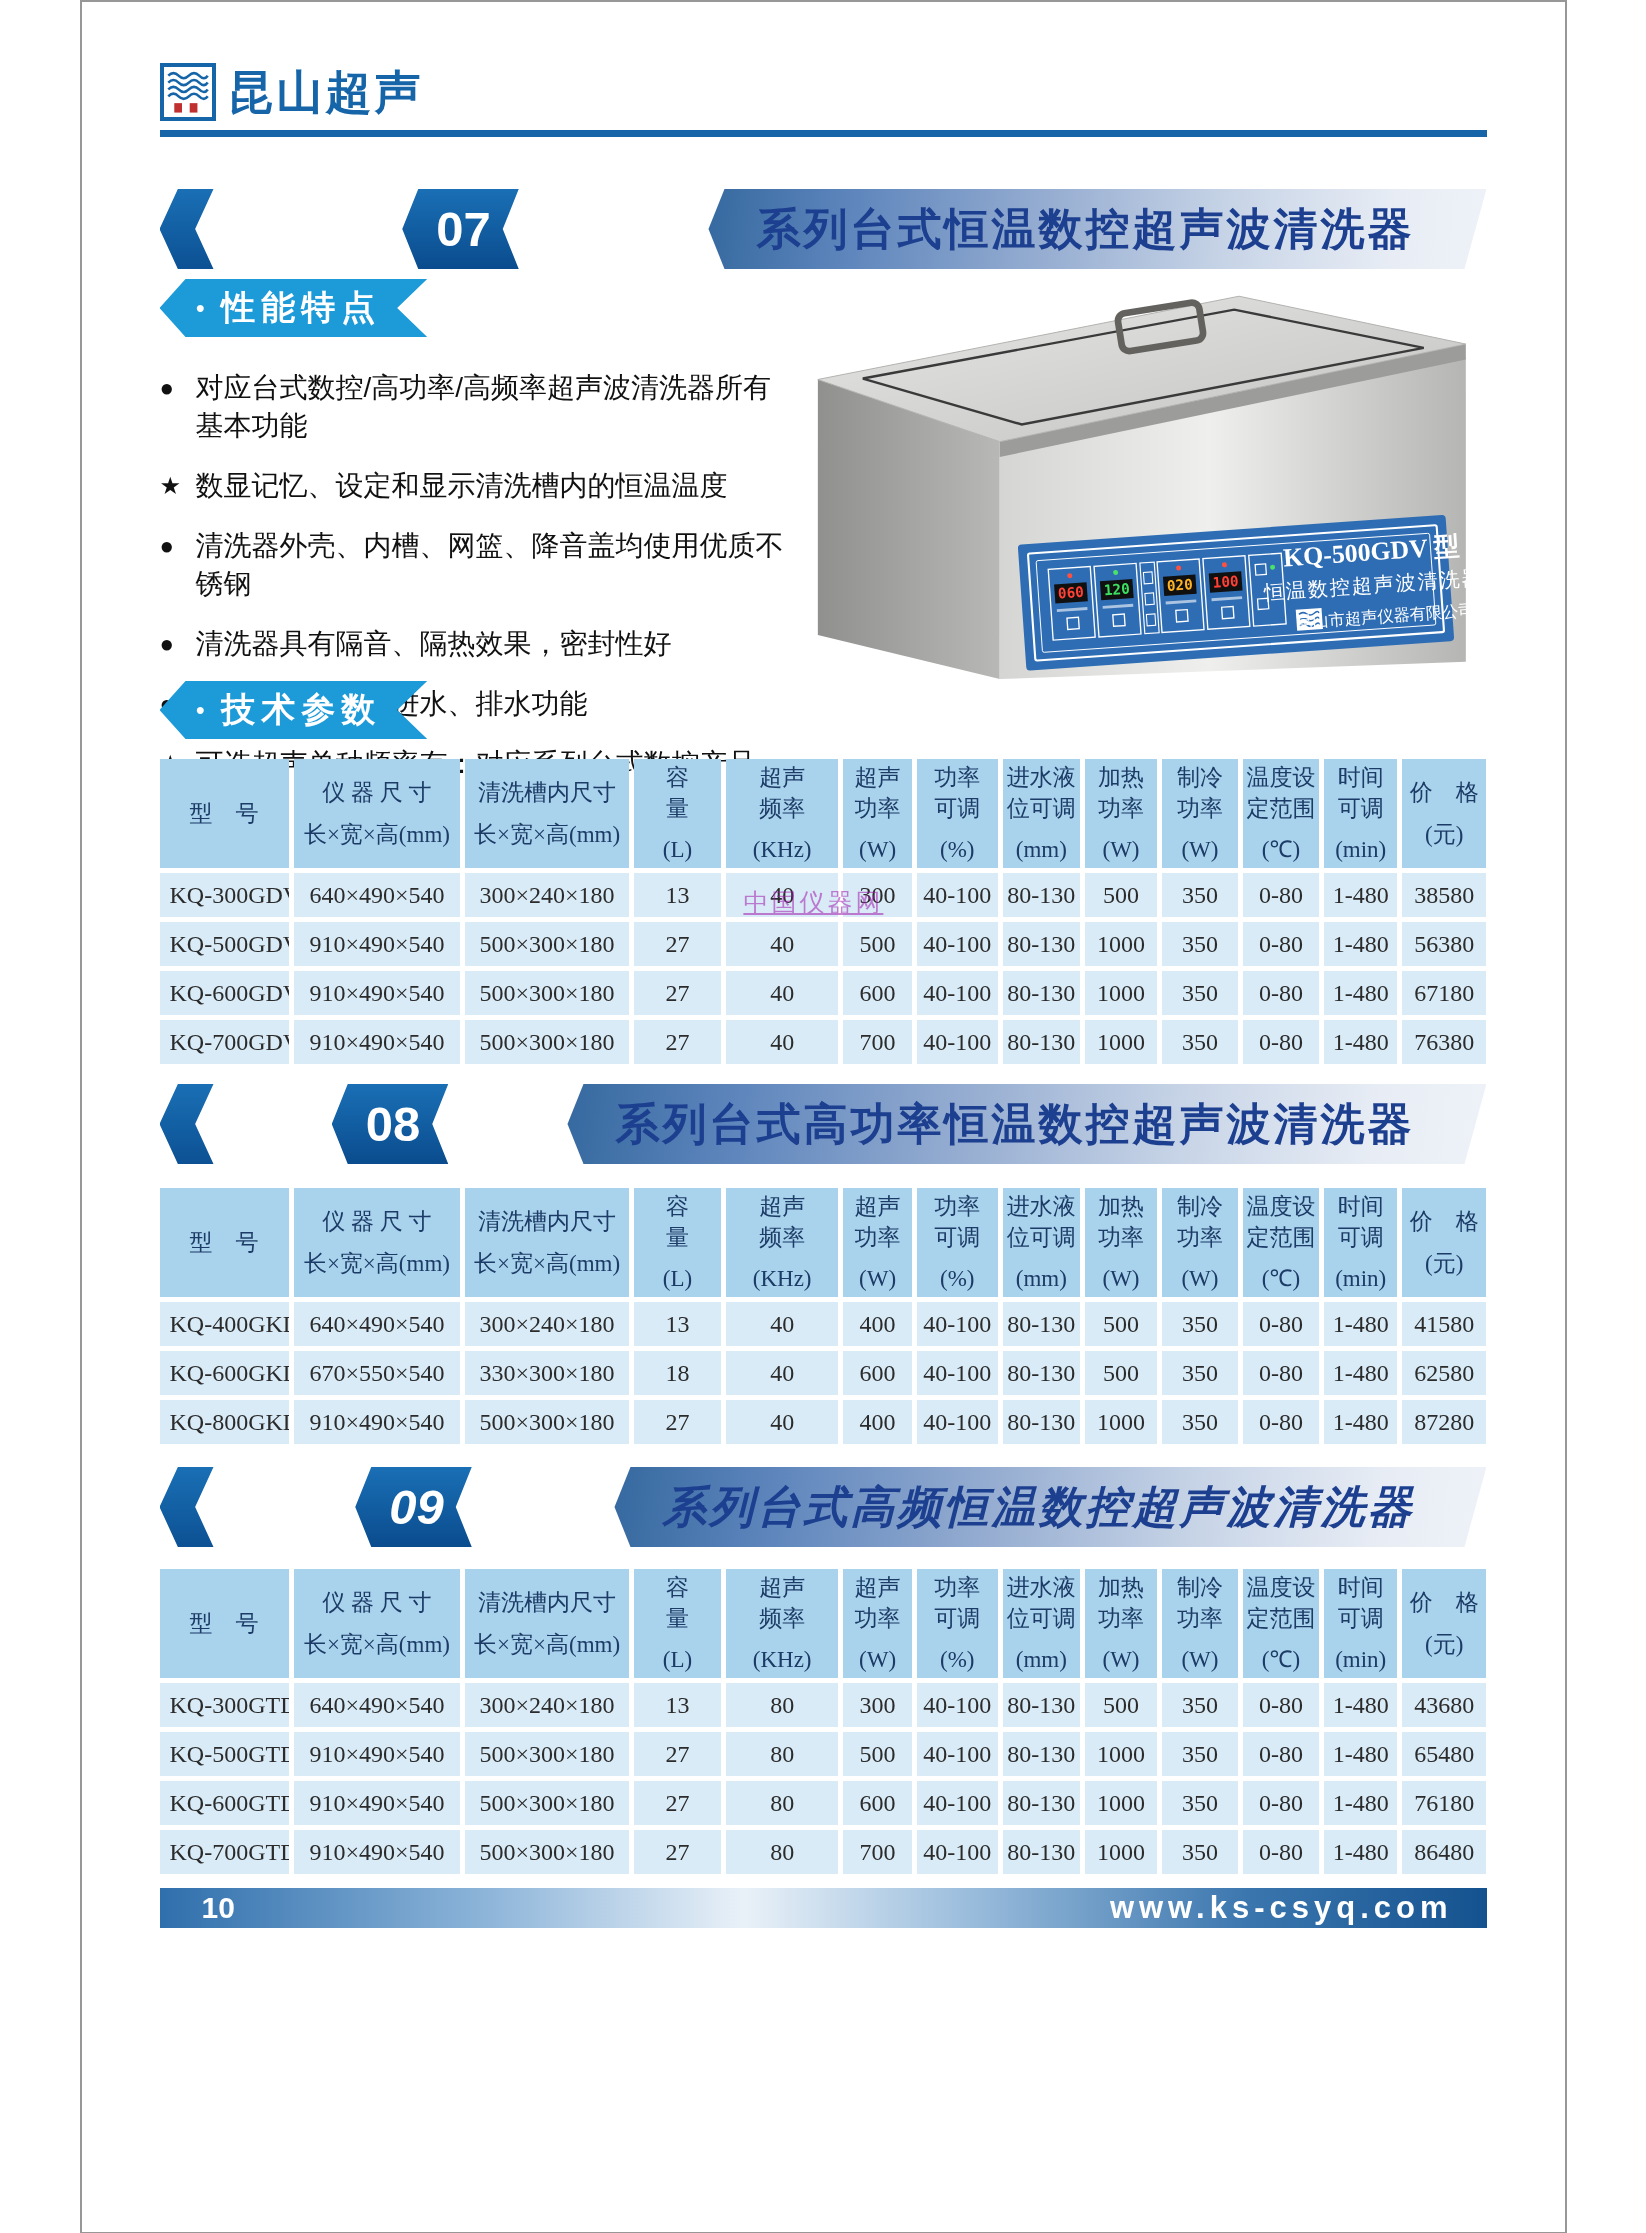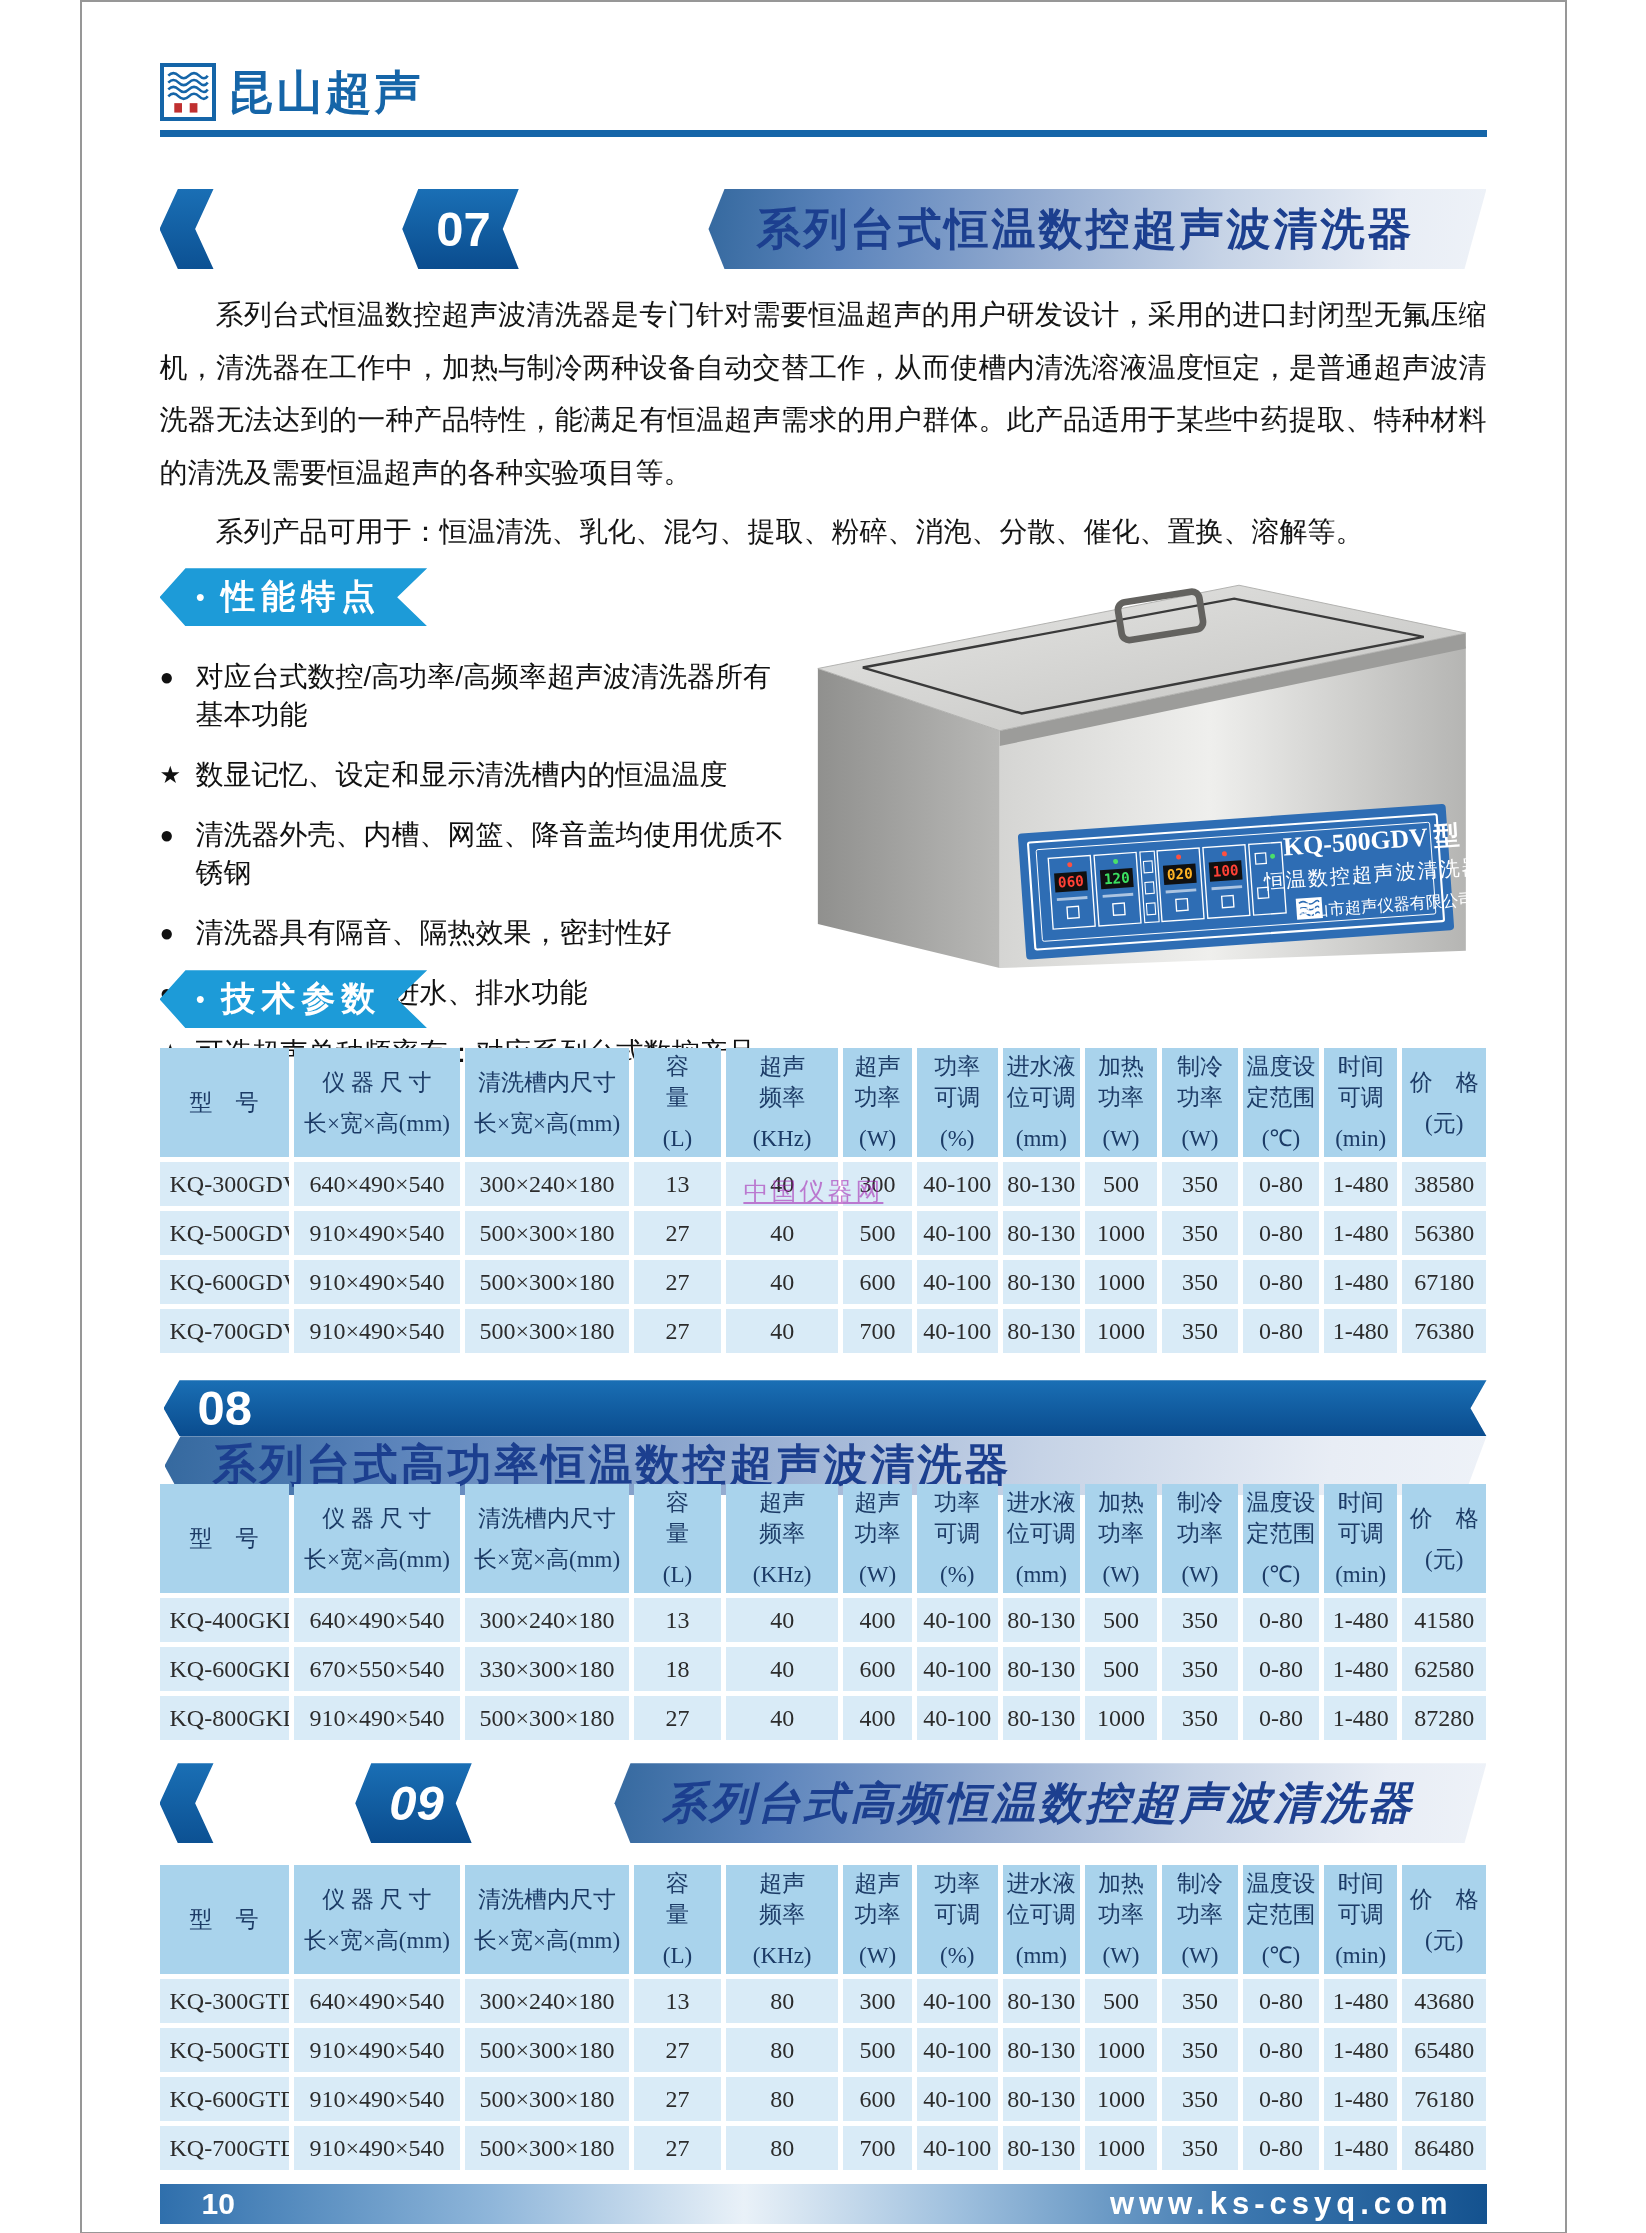--- a/index.html
+++ b/index.html
@@ -73,21 +73,21 @@
   .t-cell {
     background:var(--table-row-bg,#D9EBF7); height:44px;
     display:flex; align-items:center; justify-content:center;
     color:#2b2b2b; font-family:"Liberation Serif", serif; font-size:24px; white-space:nowrap; overflow:hidden;
   }
   .t-row .t-cell:first-child { justify-content:flex-start; padding-left:10px; }
   .watermark {
     position:absolute; left:44%; top:127px; color:#a21caf; opacity:.55;
     font-size:25px; letter-spacing:3px; pointer-events:none; white-space:nowrap;text-decoration:underline;
   }
-  .banner-08 { margin-top:27px;flex-direction:column; }
+  .banner-08 { margin-top:20px; }
   .table-2 { margin-top:24px; }
   .banner-09 { margin-top:23px;font-style:italic; }
   .table-3 { margin-top:22px; }
 
   
   .footer-bar {
     margin-top:14px; height:40px; display:flex; align-items:center; justify-content:space-between;
     padding:0 34px 0 42px; color:#fff;
     background:linear-gradient(90deg,#2F6FAC 0%,#8FB6DA 25%,#E9F1F8 44%,#9FC0DE 60%,#3B76AE 82%,#14528F 100%);
   }
@@ -113,24 +113,20 @@
     </div>
     <div class="header-rule"></div>
   </div>
 
   <div class="banner">
     <div class="banner-chevron"></div>
     <div class="banner-num">07</div>
     <div class="banner-title">系列台式恒温数控超声波清洗器</div>
   </div>
 
-  <div class="intro">
-    <p>系列台式恒温数控超声波清洗器是专门针对需要恒温超声的用户研发设计，采用的进口封闭型无氟压缩机，清洗器在工作中，加热与制冷两种设备自动交替工作，从而使槽内清洗溶液温度恒定，是普通超声波清洗器无法达到的一种产品特性，能满足有恒温超声需求的用户群体。此产品适用于某些中药提取、特种材料的清洗及需要恒温超声的各种实验项目等。</p>
-    <p>系列产品可用于：恒温清洗、乳化、混匀、提取、粉碎、消泡、分散、催化、置换、溶解等。</p>
-  </div>
 
   <div class="feature-zone">
     <div class="feature-col">
       <div class="ribbon-badge">
         <span class="ribbon-dot">●</span>
         <span>性能特点</span>
       </div>
       <div class="feature-list">
 
       <div class="feature-item">

